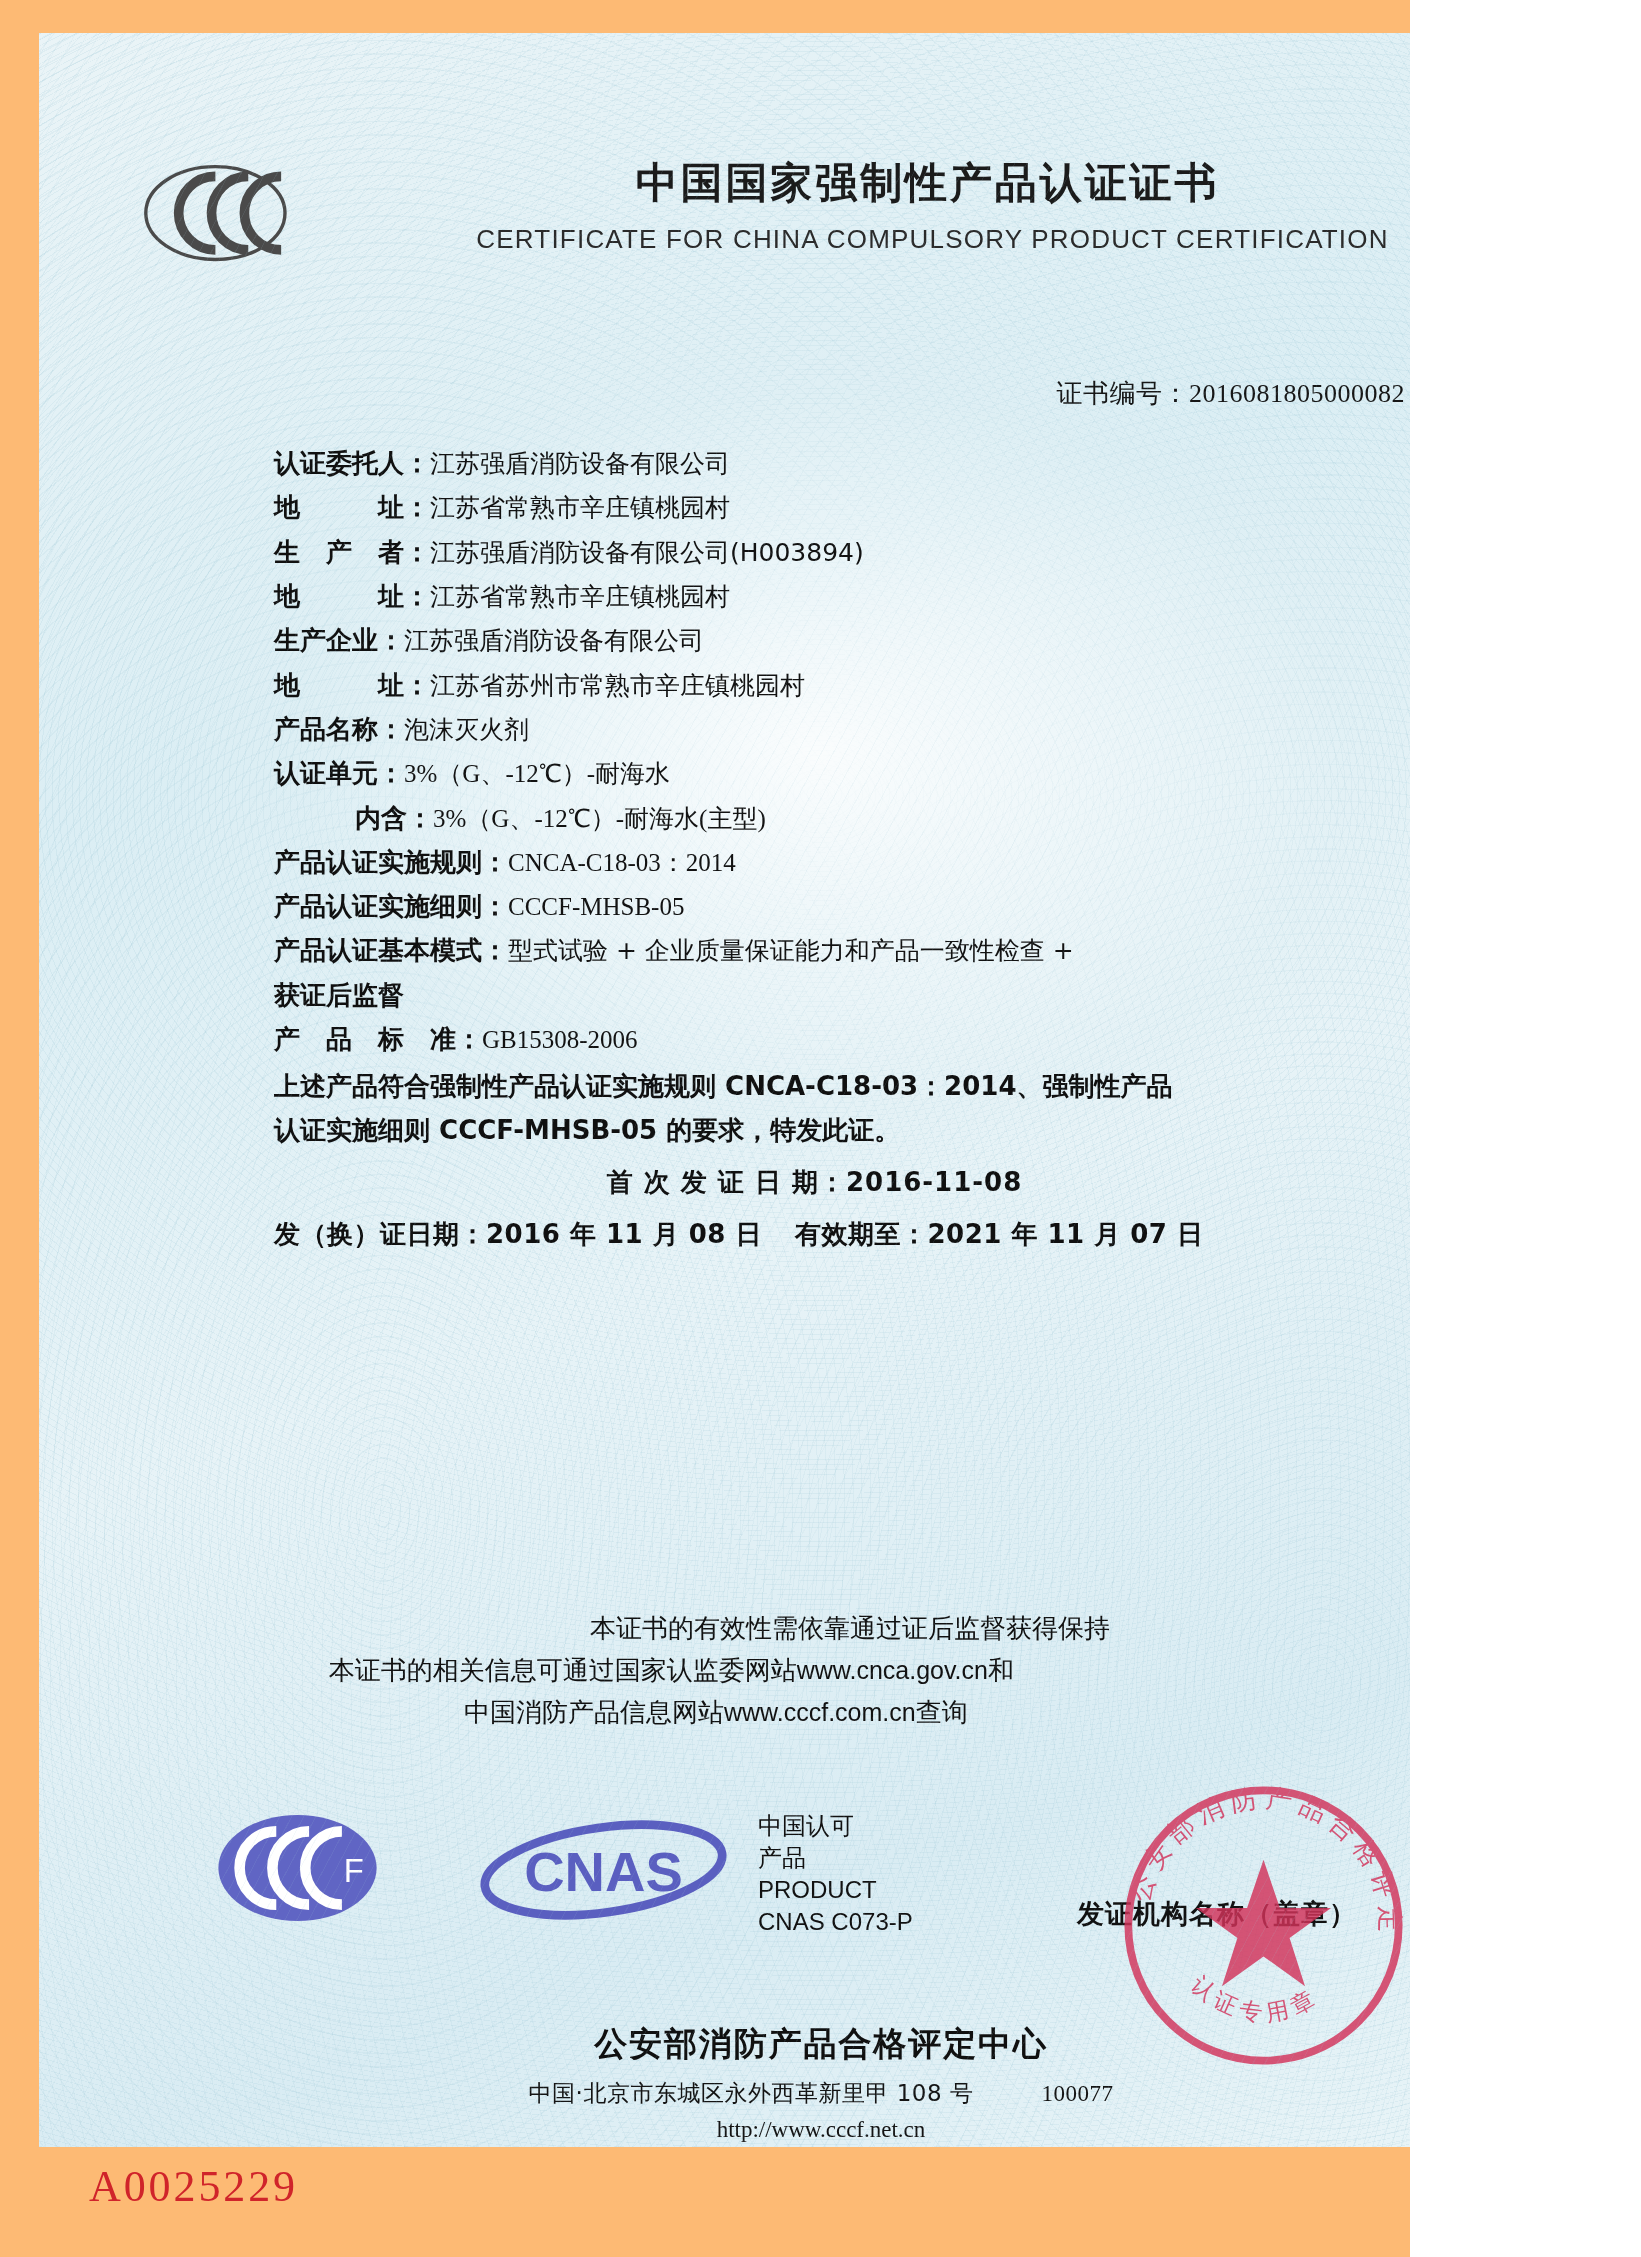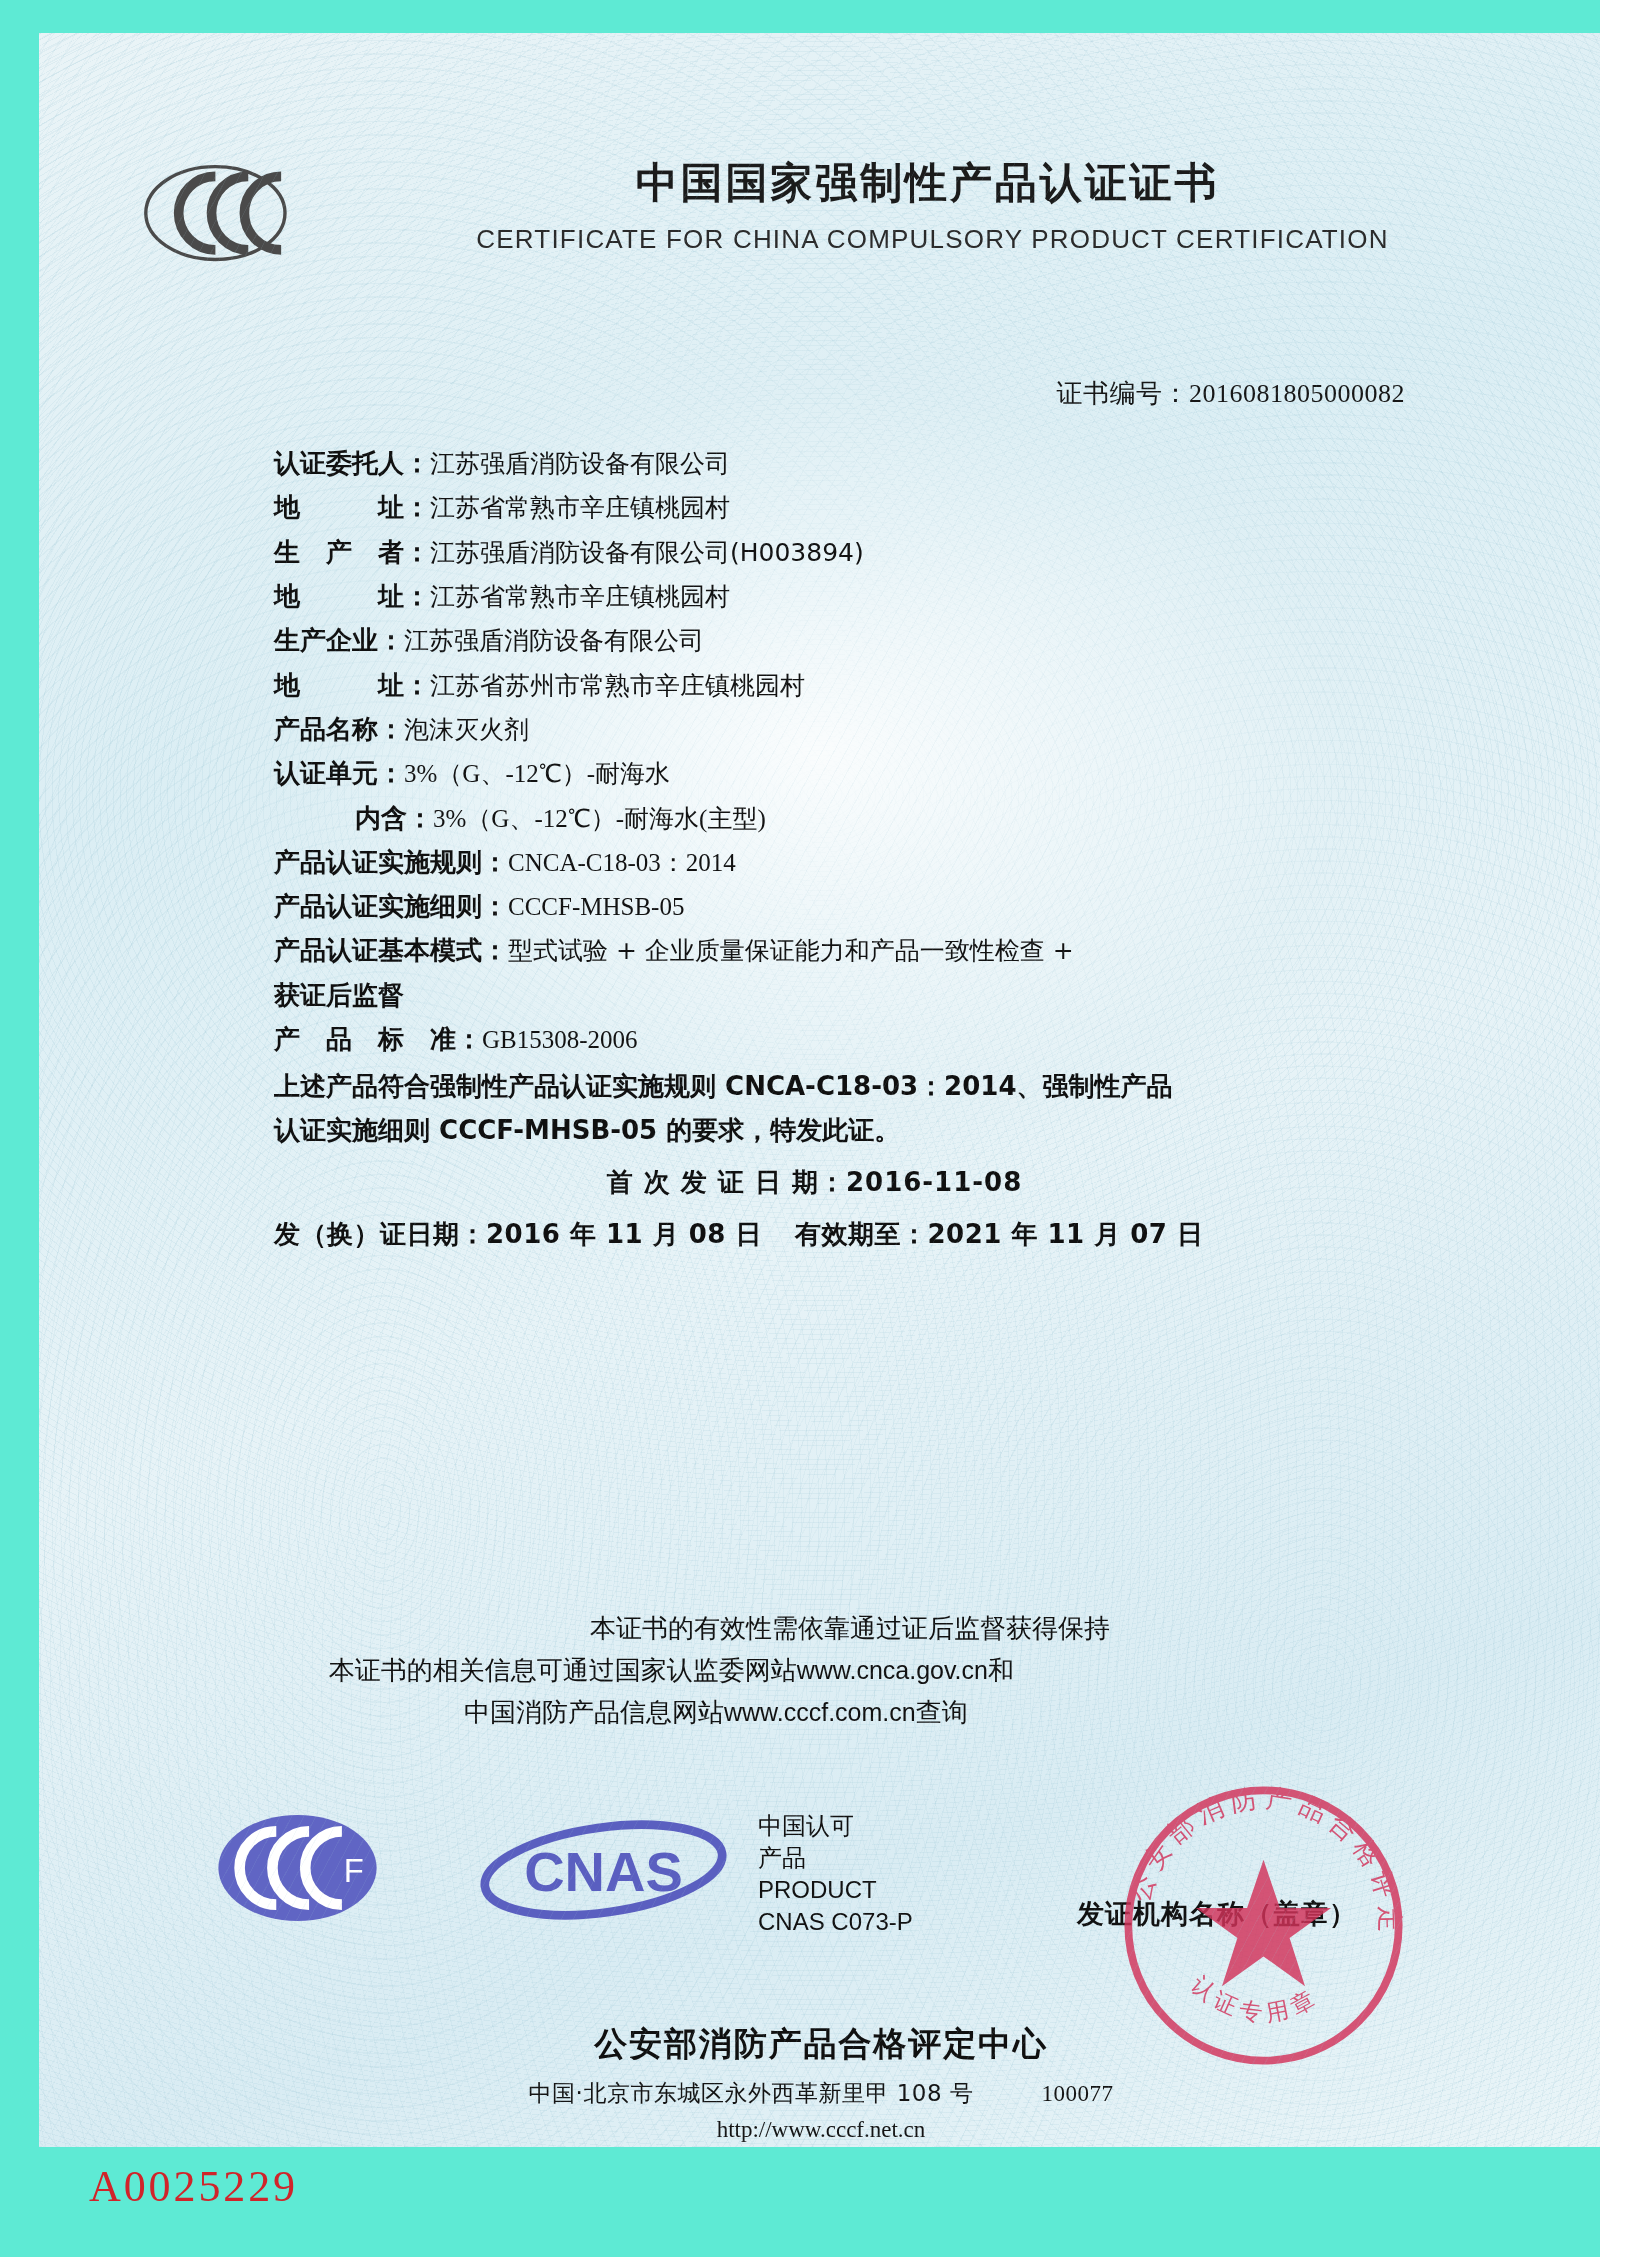--- a/index.html
+++ b/index.html
@@ -5,24 +5,25 @@
   html, body {
     margin: 0;
     padding: 0;
     background: #ffffff;
   }
   body {
     font-family: "Liberation Serif", serif;
   }
   .page {
     position: relative;
-    width: 1600px;
+    width: 1367px;
     height: 2257px;
     overflow: hidden;
-    background: #5eead4;
+    background: #fdba74;
+    padding-left: 43px;
   }
   
   .cert {
     position: absolute;
     left: 39px;
     top: 33px;
     width: 1564px;
     height: 2114px;
     background:
       radial-gradient(ellipse 869px 599px at 50% 34%, rgba(255,255,255,0.85) 0%, rgba(226,240,244,0.25) 60%, rgba(205,228,236,0.0) 75%),

